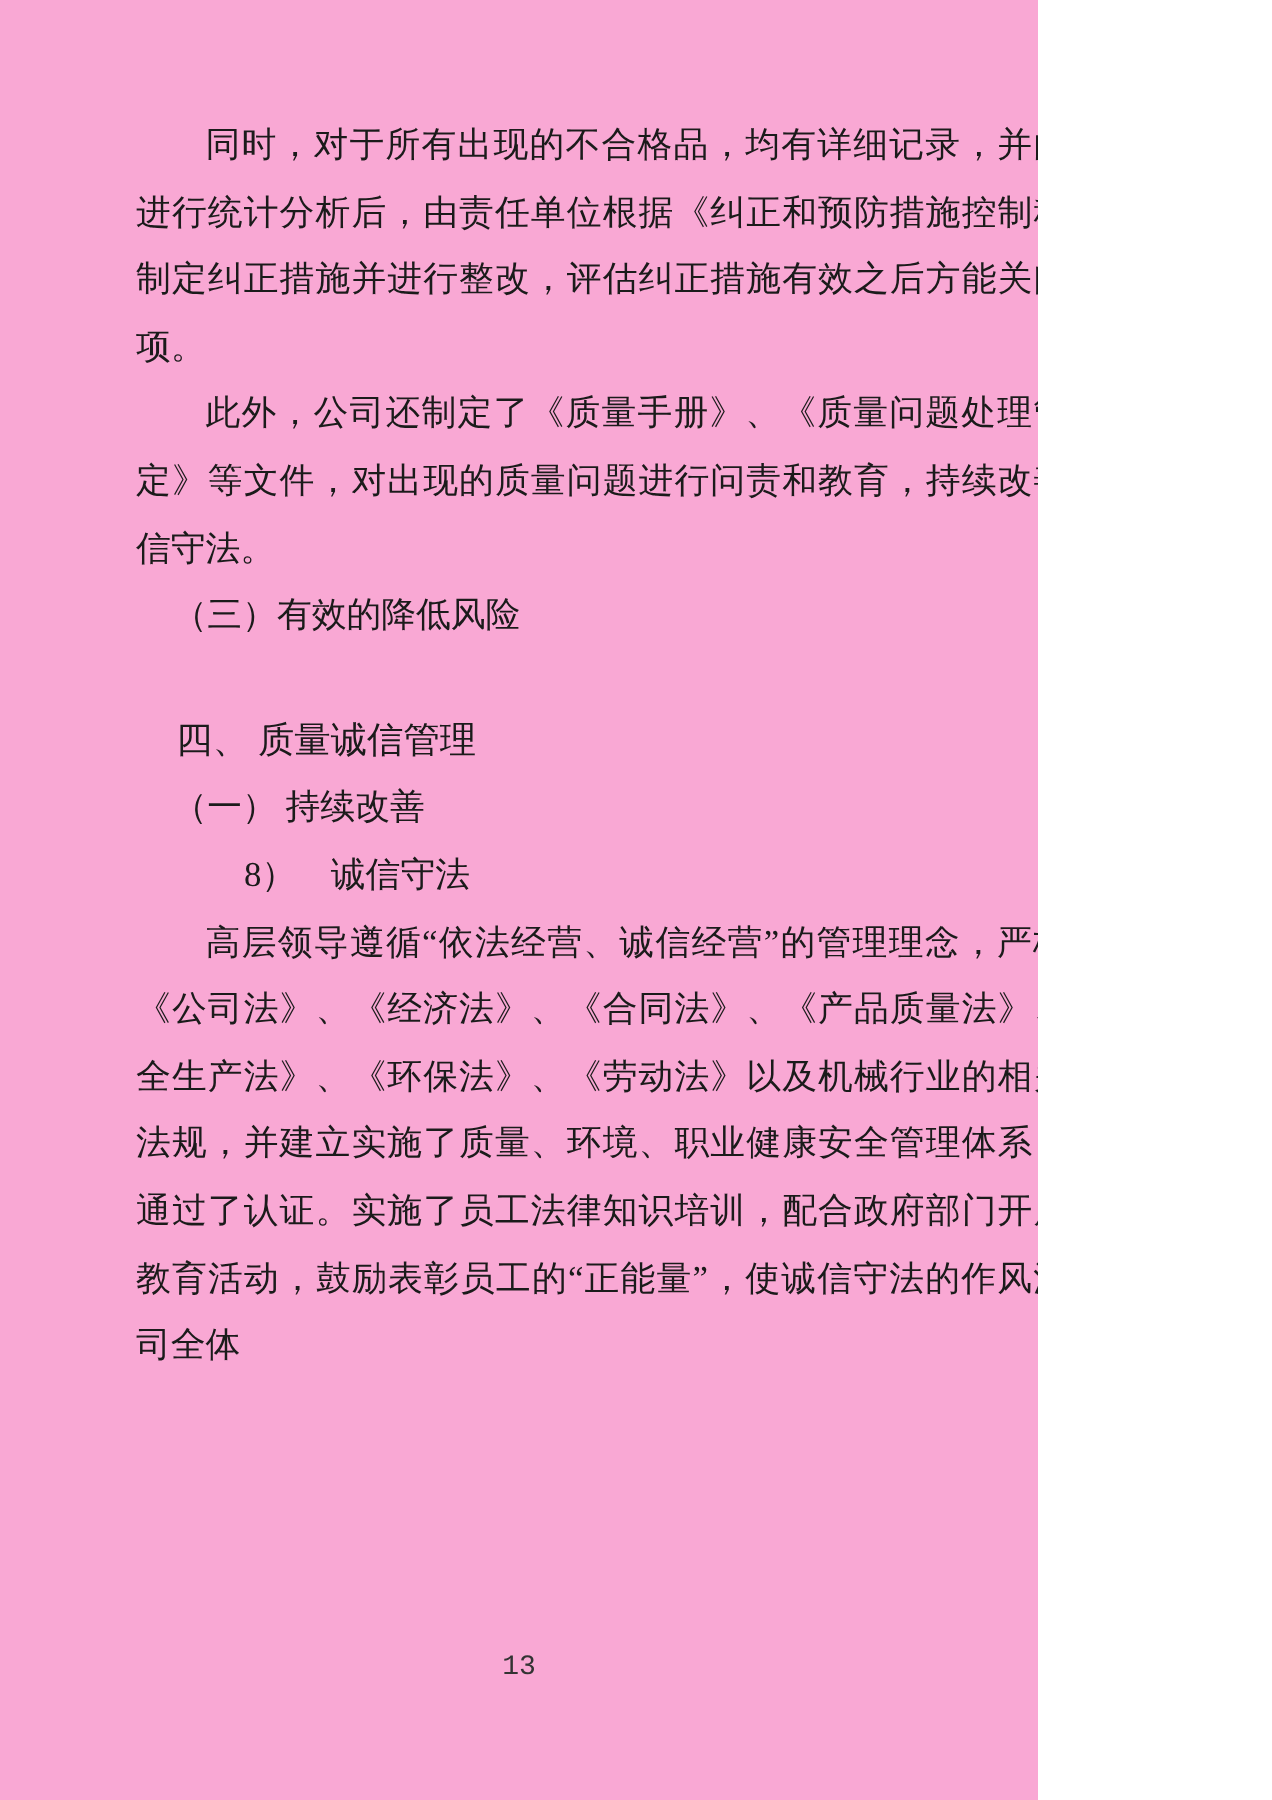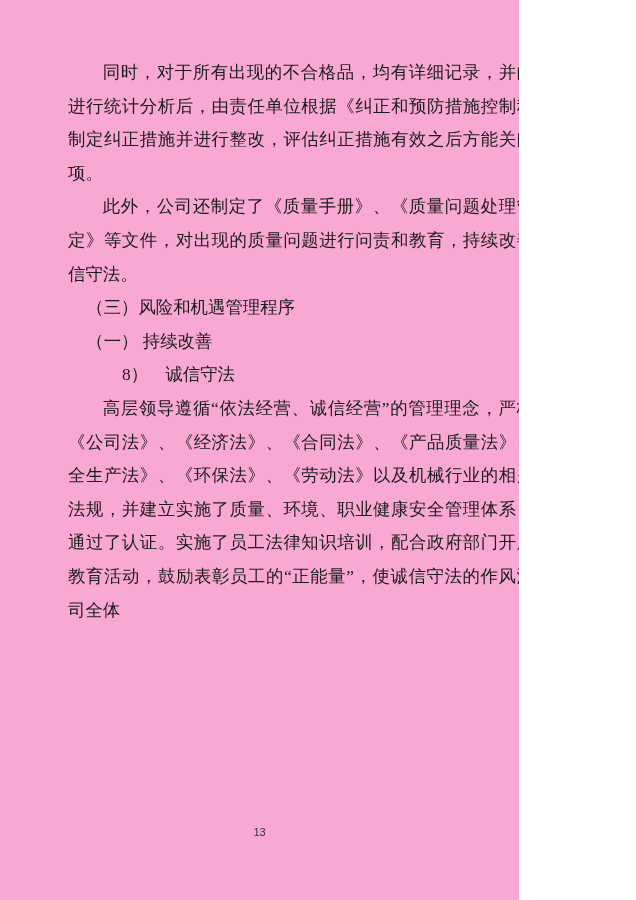--- a/index.html
+++ b/index.html
@@ -44,31 +44,32 @@
     margin-top: 29px !important;
     text-indent: 1.1em;
     font-size: 18.2px !important;
   }
   .page-number {
     position: absolute;
     left: 0;
     right: 0;
     top: 826px;
     text-align: center;
-    font-size: 11px;
-    font-family: Liberation Sans, sans-serif;
+    font-size: 14px;
+    font-family: Liberation Mono, monospace;
     color: #333333;
   }
 </style>
 </head>
 <body>
 
 <div class="page">
   <div class="content">
     <p class="para-body">同时，对于所有出现的不合格品，均有详细记录，并由专人进行统计分析后，由责任单位根据《纠正和预防措施控制程序》制定纠正措施并进行整改，评估纠正措施有效之后方能关闭问题项。</p>
     <p class="para-body">此外，公司还制定了《质量手册》、《质量问题处理管理规定》等文件，对出现的质量问题进行问责和教育，持续改善，诚信守法。</p>
-    <p class="para-subheading">（三）风险和机遇管理程序</p>
+    <p class="para-subheading">（三）有效的降低风险</p>
+    <h2 class="para-heading">四、 质量诚信管理</h2>
     <p class="para-subheading">（一） 持续改善</p>
     <p class="para-numbered">8）　诚信守法</p>
     <p class="para-body">高层领导遵循“依法经营、诚信经营”的管理理念，严格遵循《公司法》、《经济法》、《合同法》、《产品质量法》、《安全生产法》、《环保法》、《劳动法》以及机械行业的相关法律法规，并建立实施了质量、环境、职业健康安全管理体系，并都通过了认证。实施了员工法律知识培训，配合政府部门开展普法教育活动，鼓励表彰员工的“正能量”，使诚信守法的作风深入公司全体</p>
   </div>
   <div class="page-number">13</div>
 </div>
 
 </body></html>

